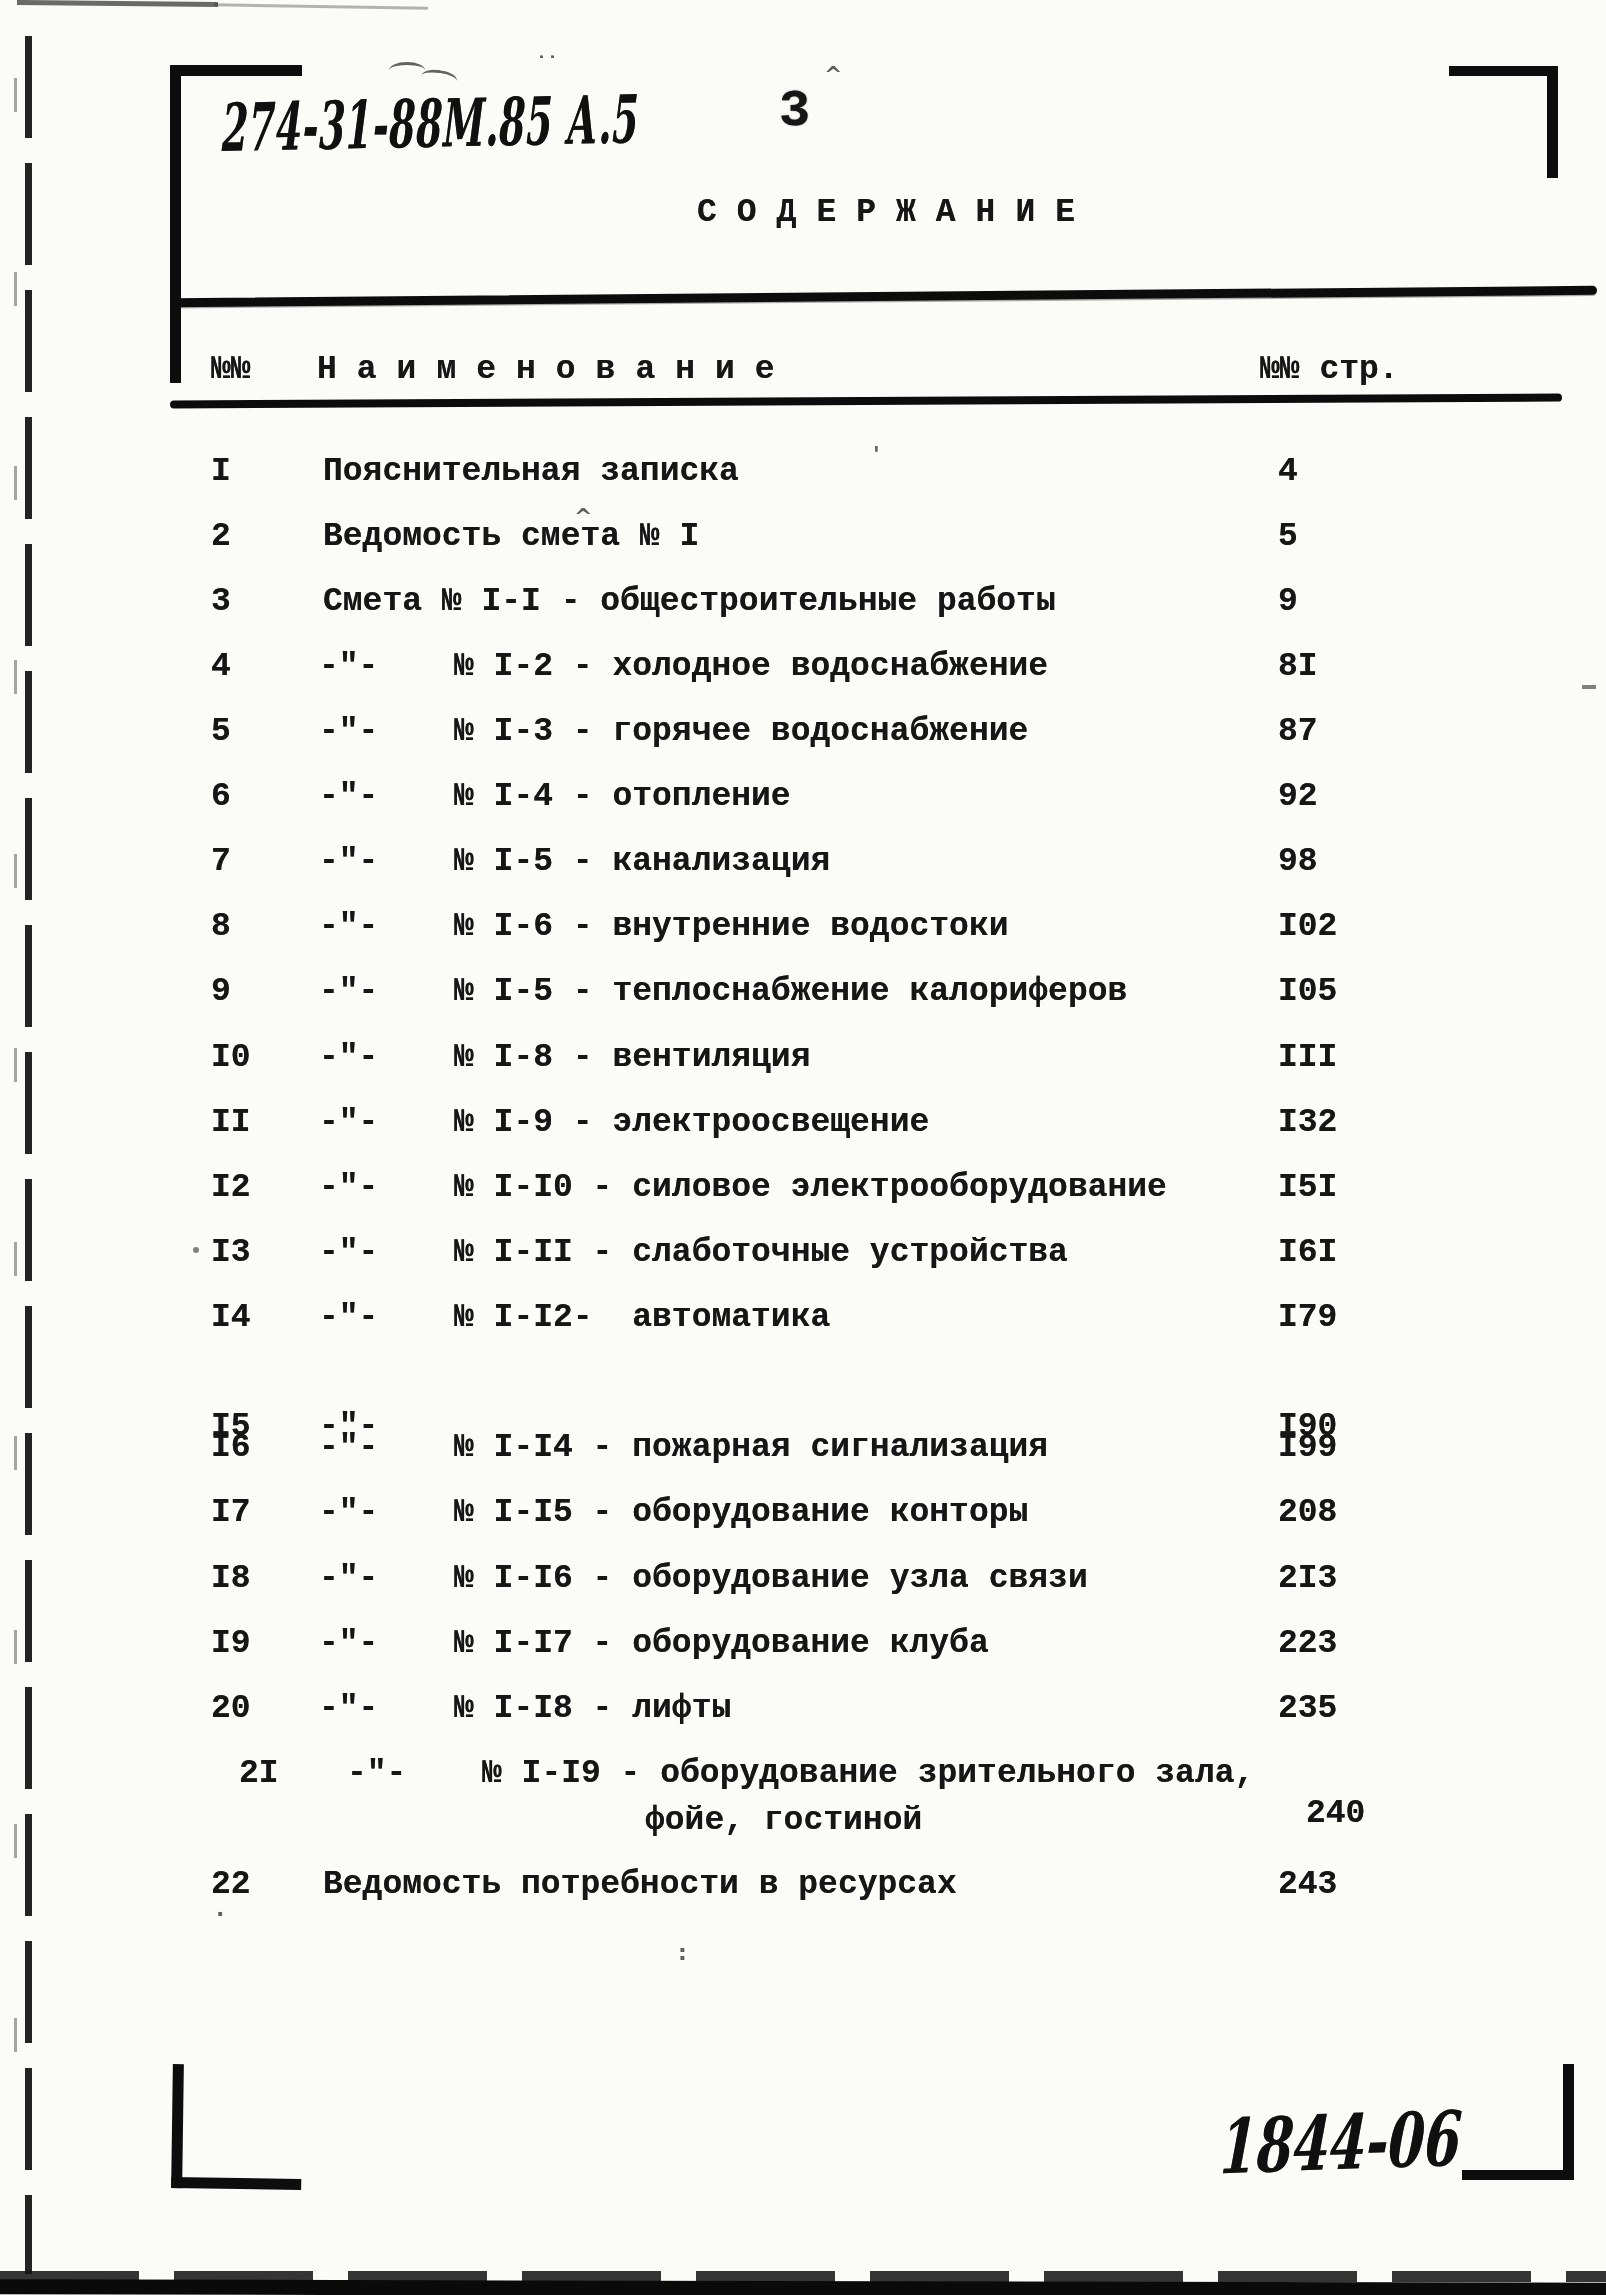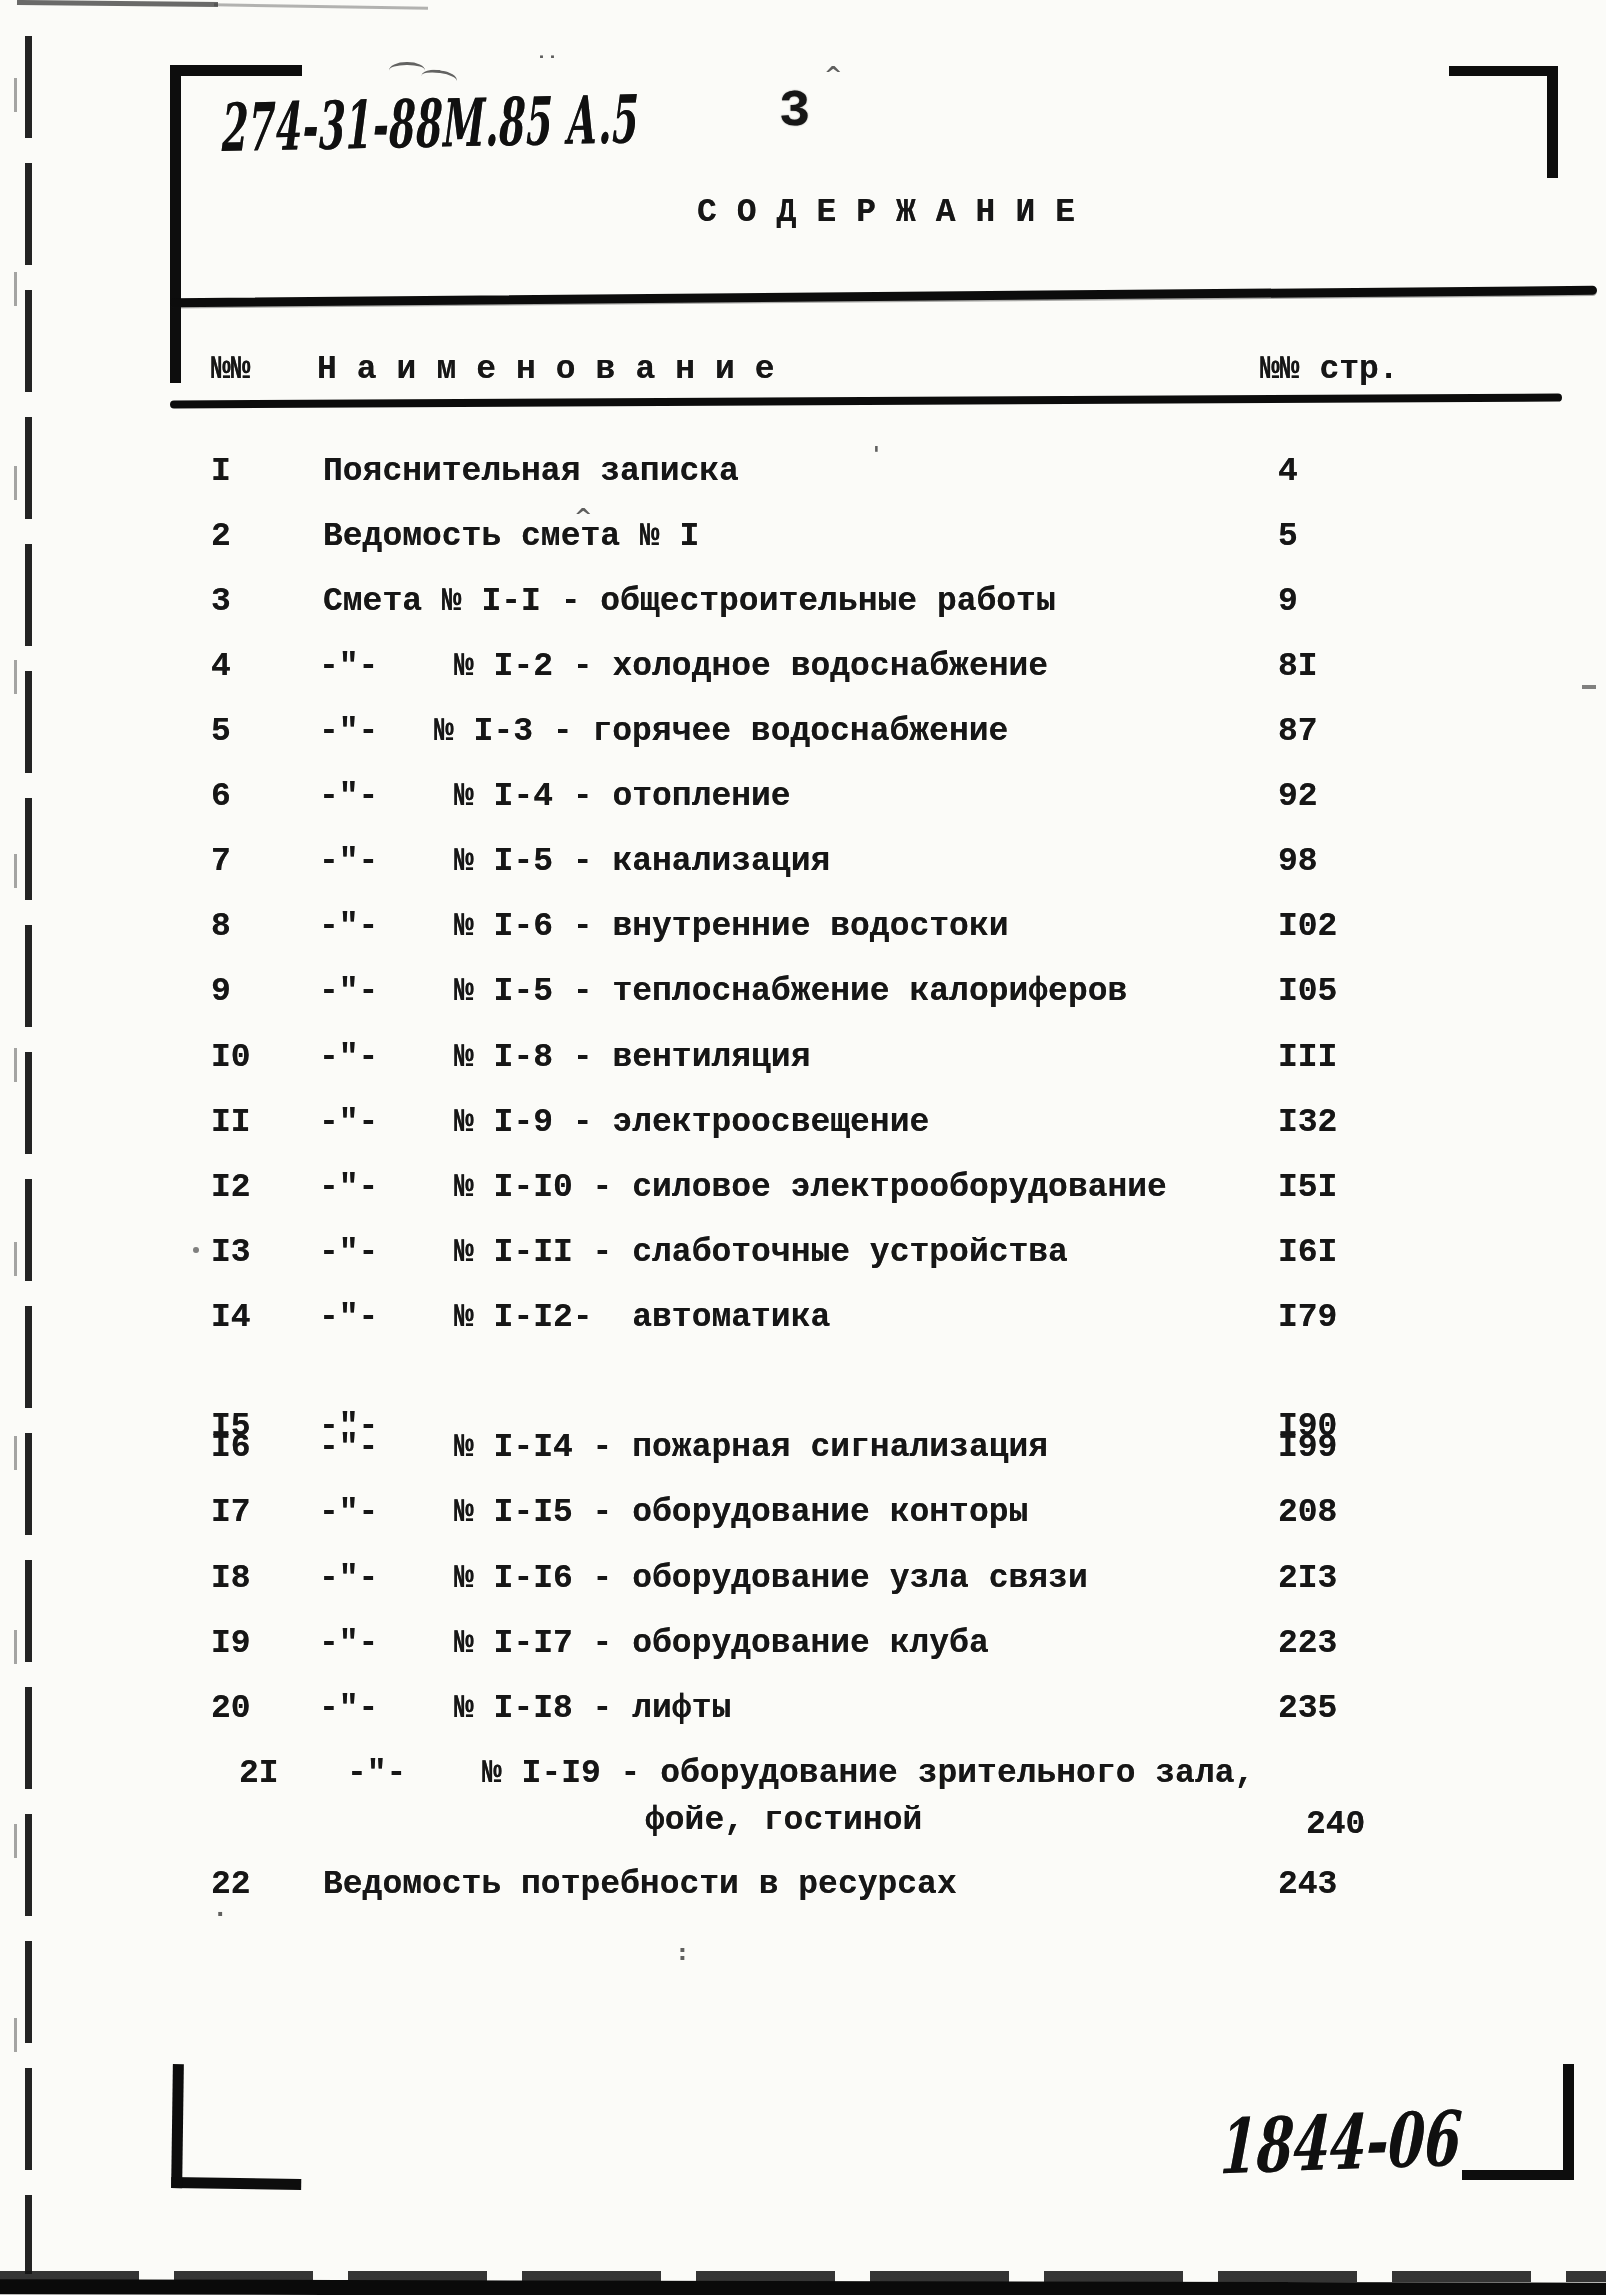--- a/index.html
+++ b/index.html
@@ -110,21 +110,21 @@
       <div class="row" style="top: 647px;">
     <span class="typed c-num">4</span>
     <span class="typed c-ditto">-"-</span>
     <span class="typed c-body" style="left: 454px;">№ I-2 - холодное водоснабжение</span>
     <span class="typed c-body2"></span>
     <span class="typed c-page">8I</span>
   </div>
       <div class="row" style="top: 712px;">
     <span class="typed c-num">5</span>
     <span class="typed c-ditto">-"-</span>
-    <span class="typed c-body" style="left: 434px; text-align: right;">№ I-3 - горячее водоснабжение</span>
+    <span class="typed c-body" style="left: 454px; text-align: right;">№ I-3 - горячее водоснабжение</span>
     <span class="typed c-body2"></span>
     <span class="typed c-page">87</span>
   </div>
       <div class="row" style="top: 777px;">
     <span class="typed c-num">6</span>
     <span class="typed c-ditto">-"-</span>
     <span class="typed c-body" style="left: 454px;">№ I-4 - отопление</span>
     <span class="typed c-body2"></span>
     <span class="typed c-page">92</span>
   </div>
@@ -223,21 +223,21 @@
     <span class="typed c-ditto">-"-</span>
     <span class="typed c-body" style="left: 454px;">№ I-I8 - лифты</span>
     <span class="typed c-body2"></span>
     <span class="typed c-page">235</span>
   </div>
       <div class="row" style="top: 1754px; margin-left: 28px;">
     <span class="typed c-num">2I</span>
     <span class="typed c-ditto">-"-</span>
     <span class="typed c-body" style="left: 454px;">№ I-I9 - оборудование зрительного зала,</span>
     <span class="typed c-body2">фойе, гостиной</span>
-    <span class="typed c-page" style="top: 51px; text-align: right;">240</span>
+    <span class="typed c-page" style="top: 40px; text-align: right;">240</span>
   </div>
       <div class="row" style="top: 1865px;">
     <span class="typed c-num">22</span>
     <span class="typed c-ditto"></span>
     <span class="typed c-body" style="left: 323px;">Ведомость потребности в ресурсах</span>
     <span class="typed c-body2"></span>
     <span class="typed c-page">243</span>
   </div>
     </div>
 

